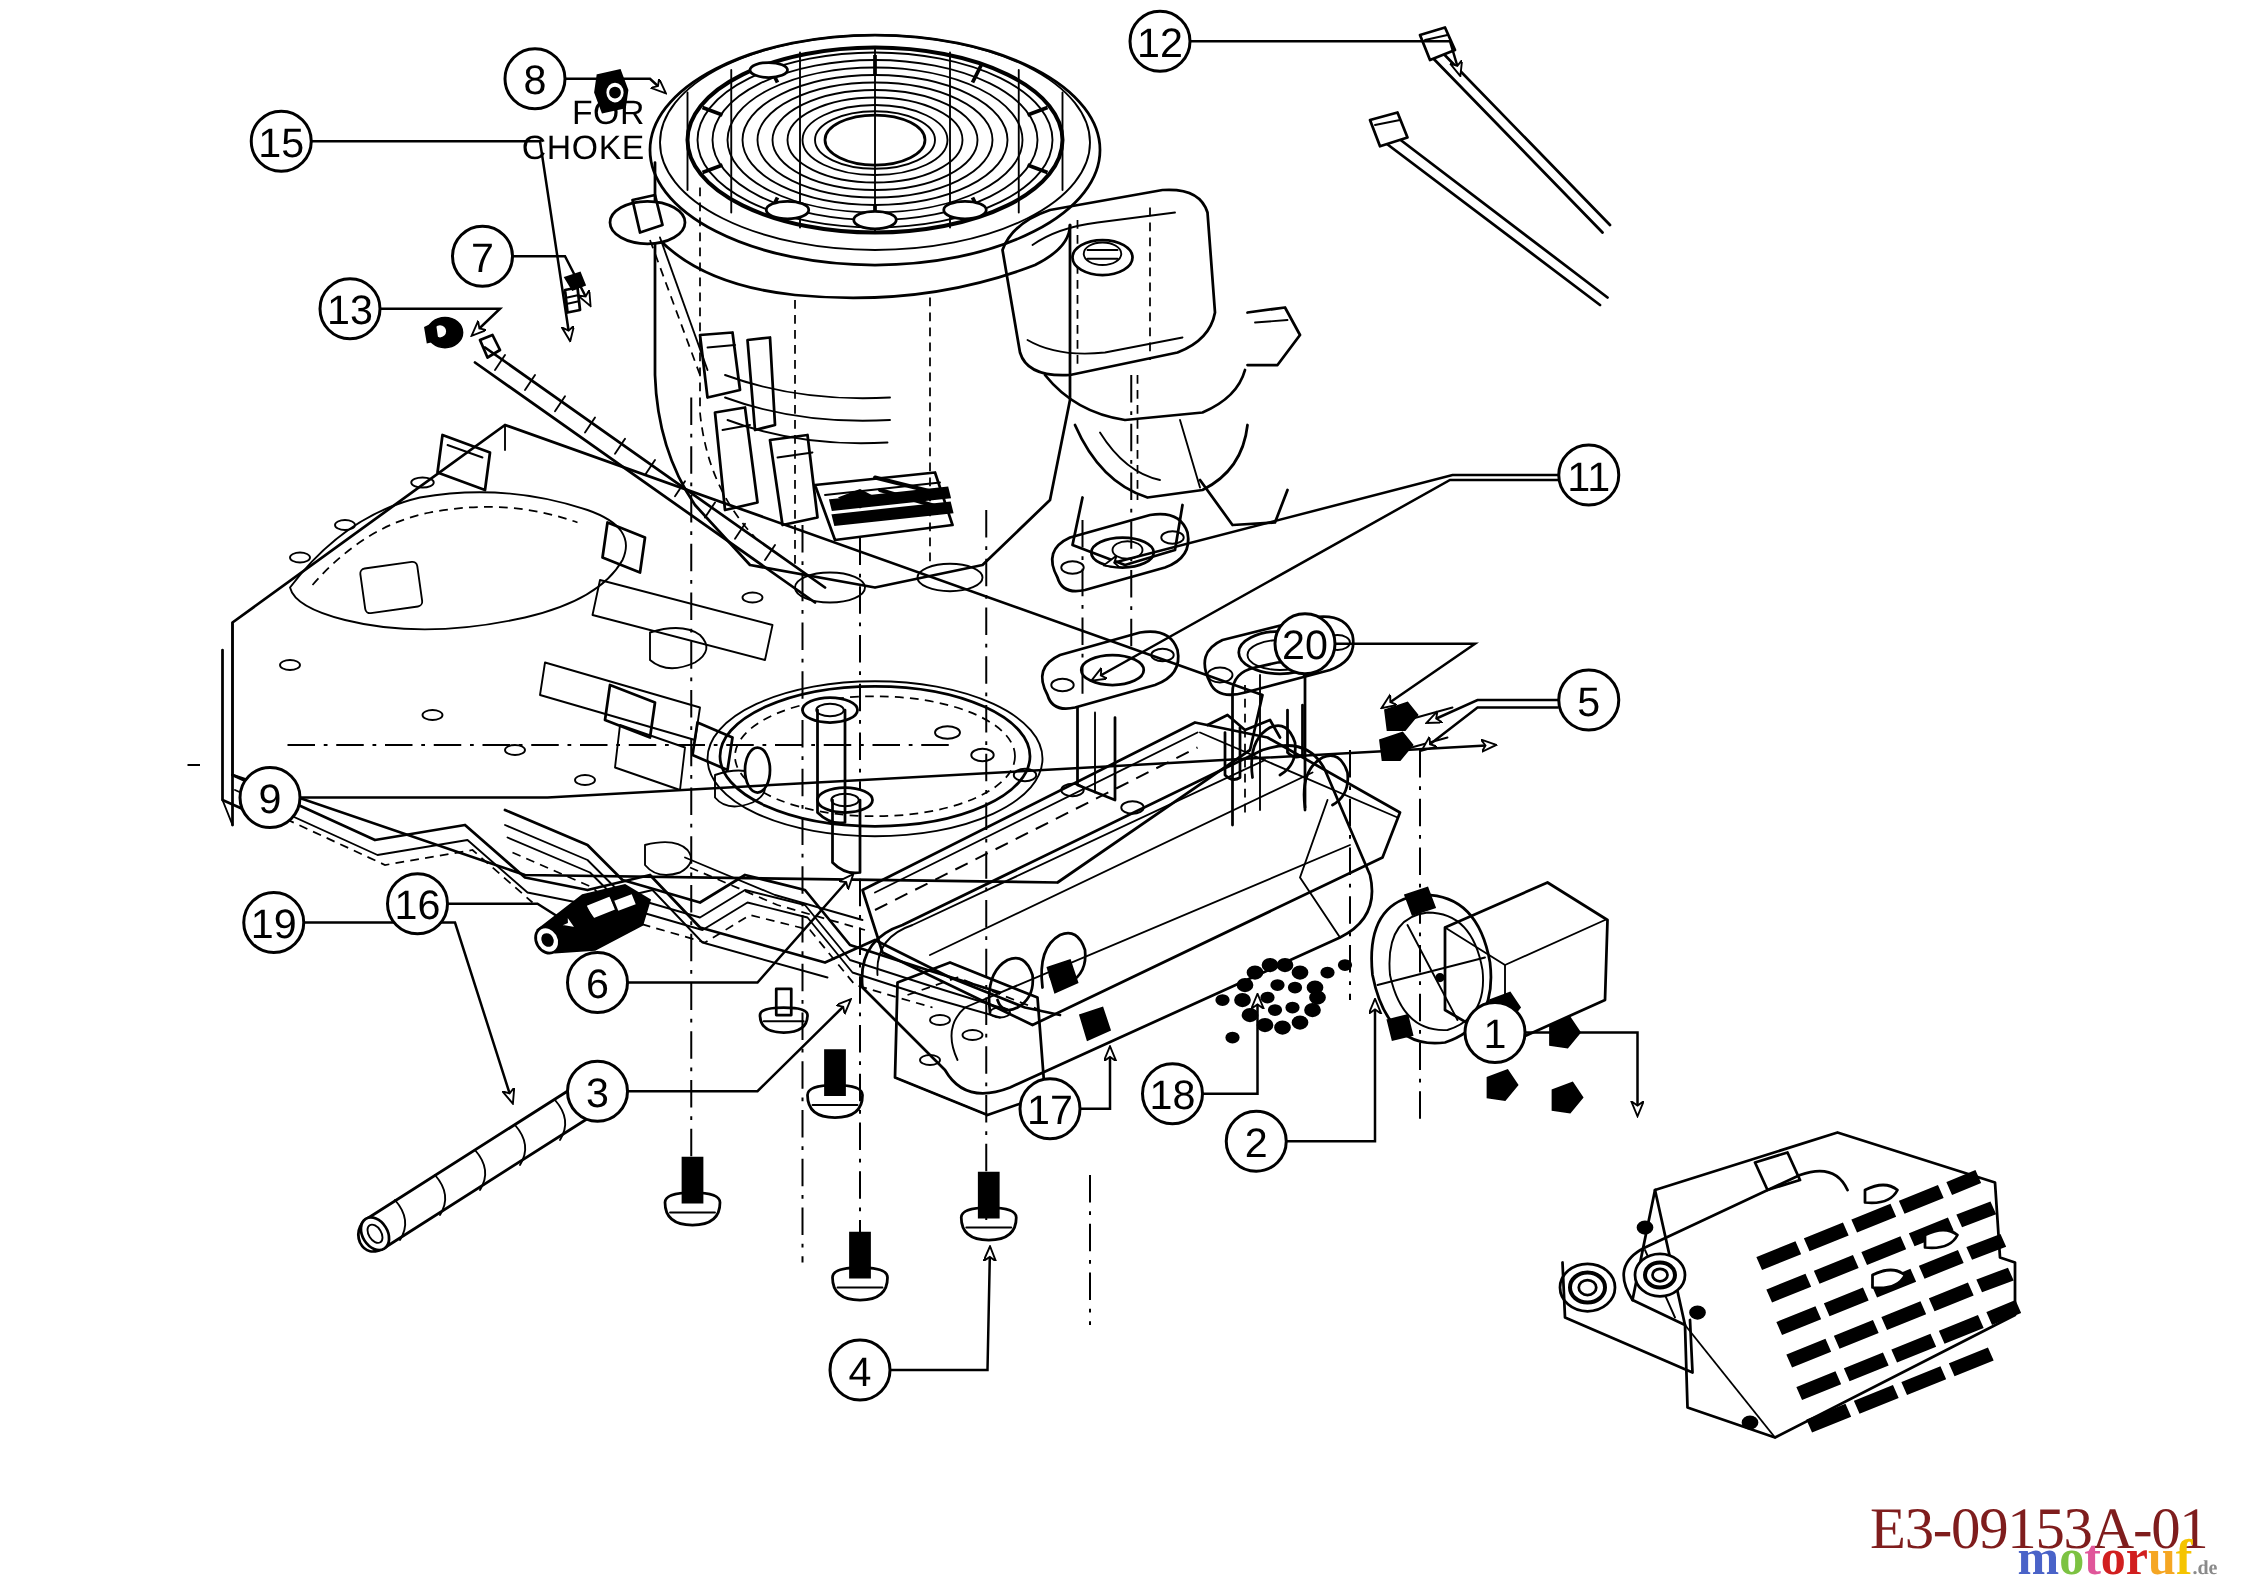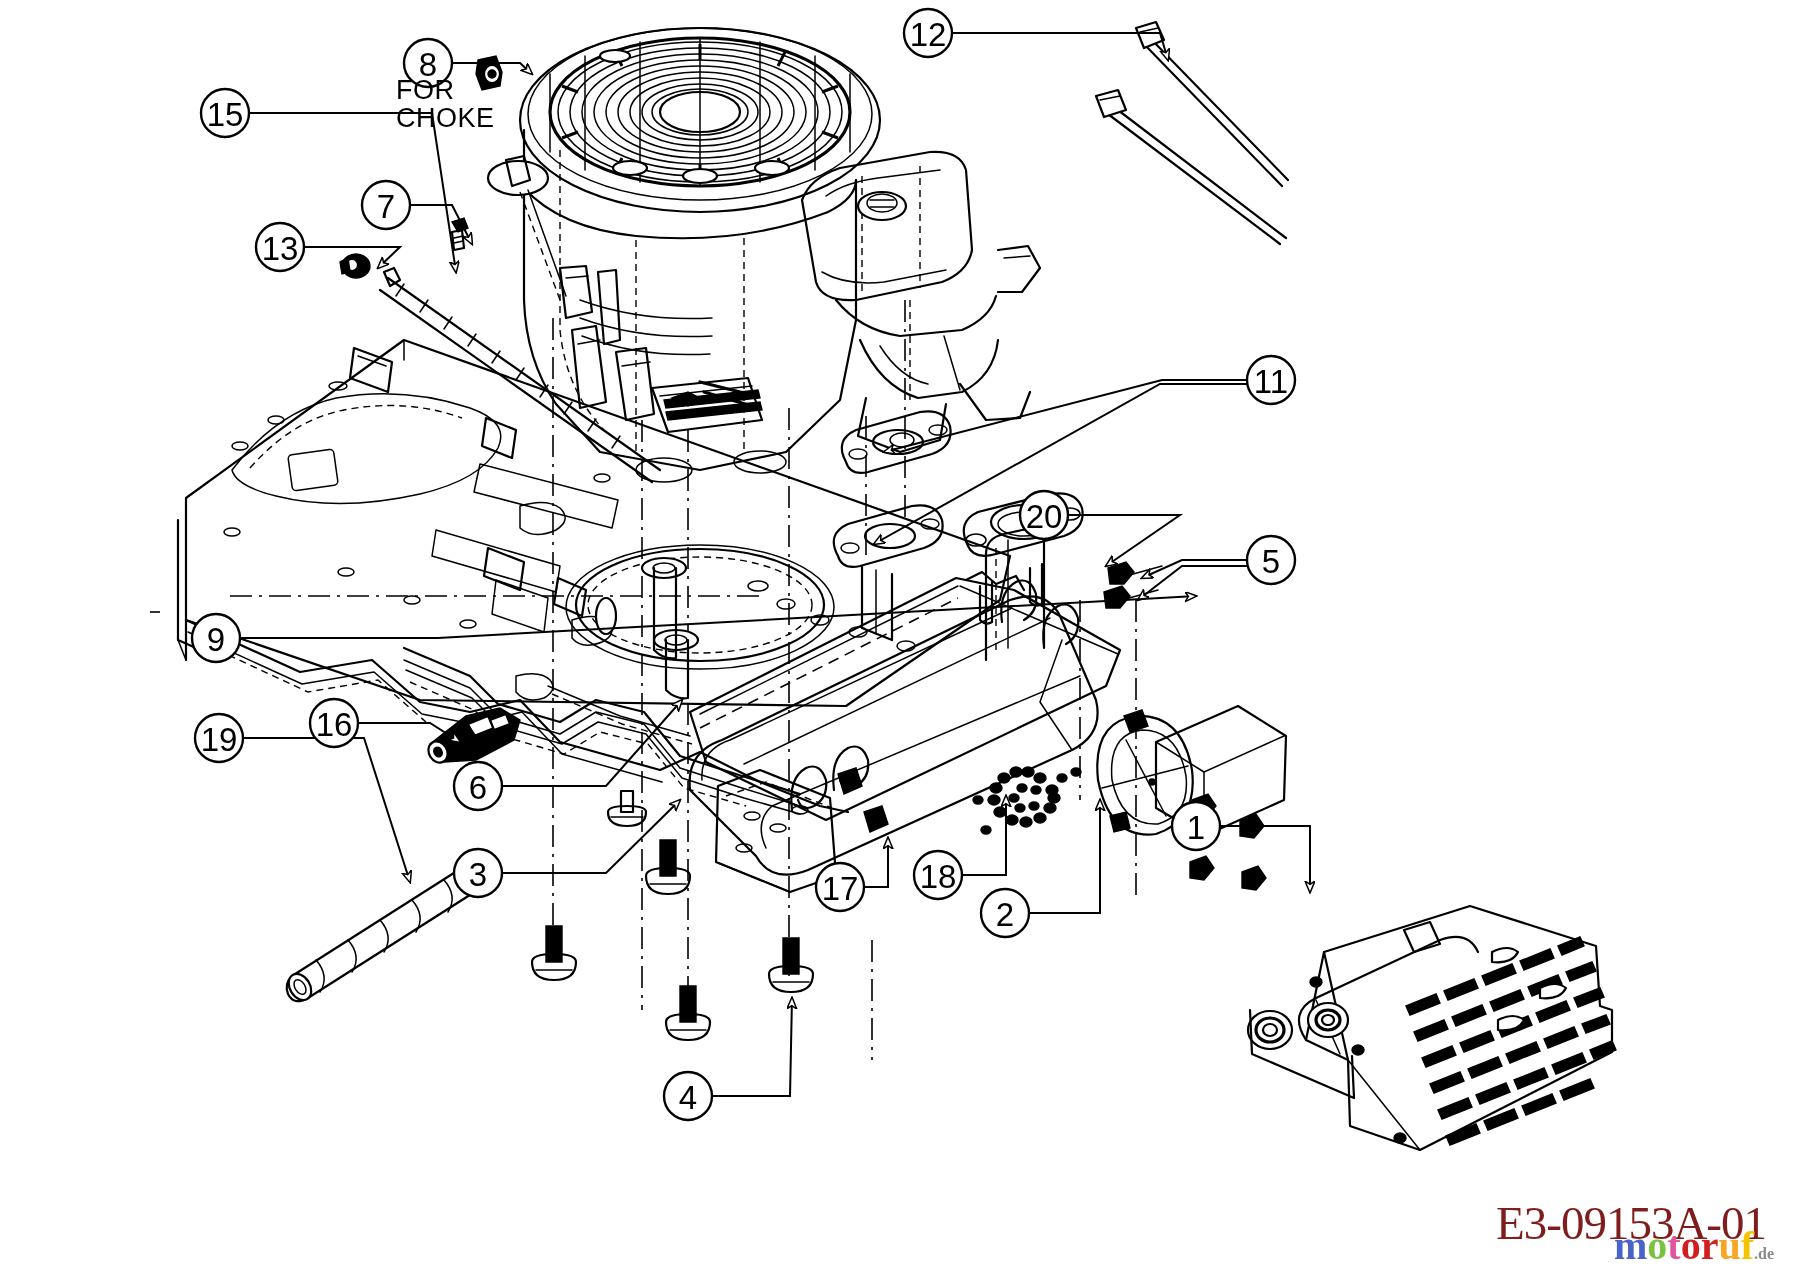--- a/index.html
+++ b/index.html
@@ -32,21 +32,21 @@
     font-weight:700;
     white-space:nowrap;
     line-height:1;
   }
   .watermark .w-de{font-size:16px;color:#8a8a8a;font-weight:700;}
   .label-choke{
     position:absolute;
     font-family:"Liberation Sans", sans-serif;
     font-size:27px;
     line-height:1.05;
-    text-align:left;
+    text-align:right;
     letter-spacing:0.5px;
     white-space:pre-line;
   }
 </style>
 </head>
 <body>
 
 <div id="sheet">
 
   <svg id="art" viewBox="0 0 1800 1272" xmlns="http://www.w3.org/2000/svg">

